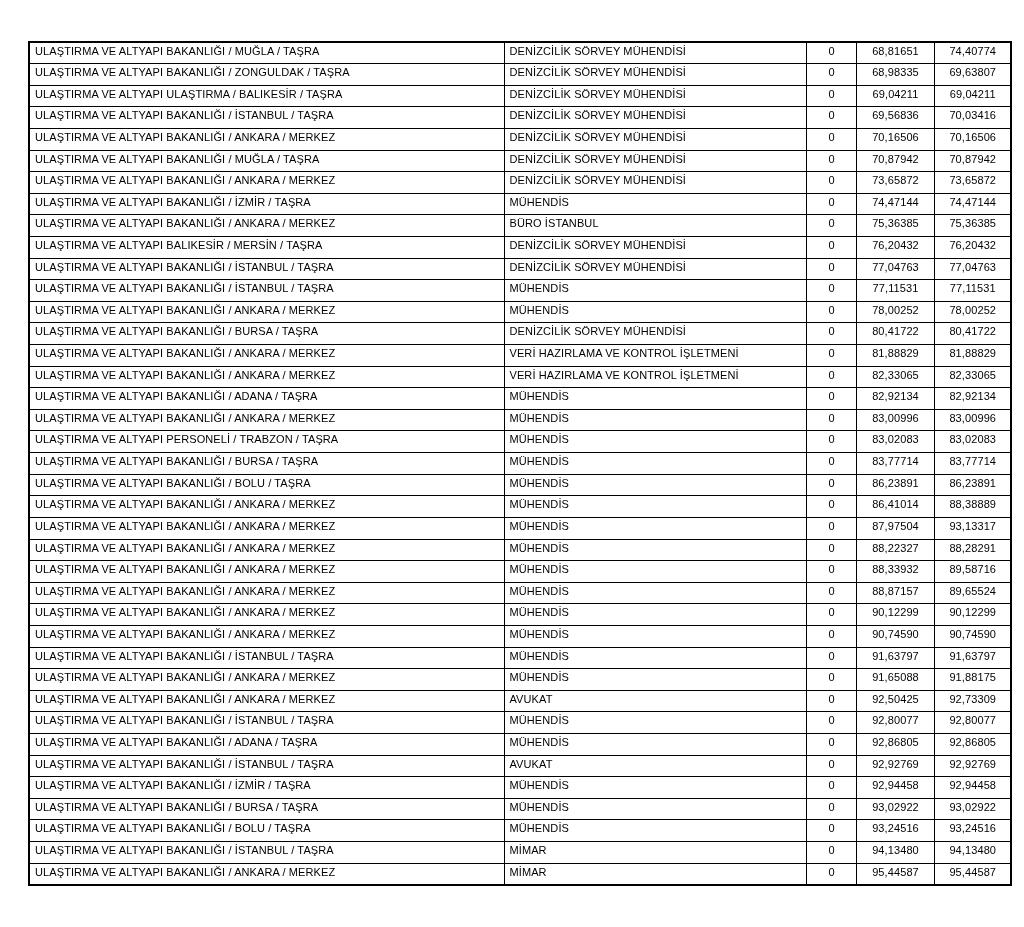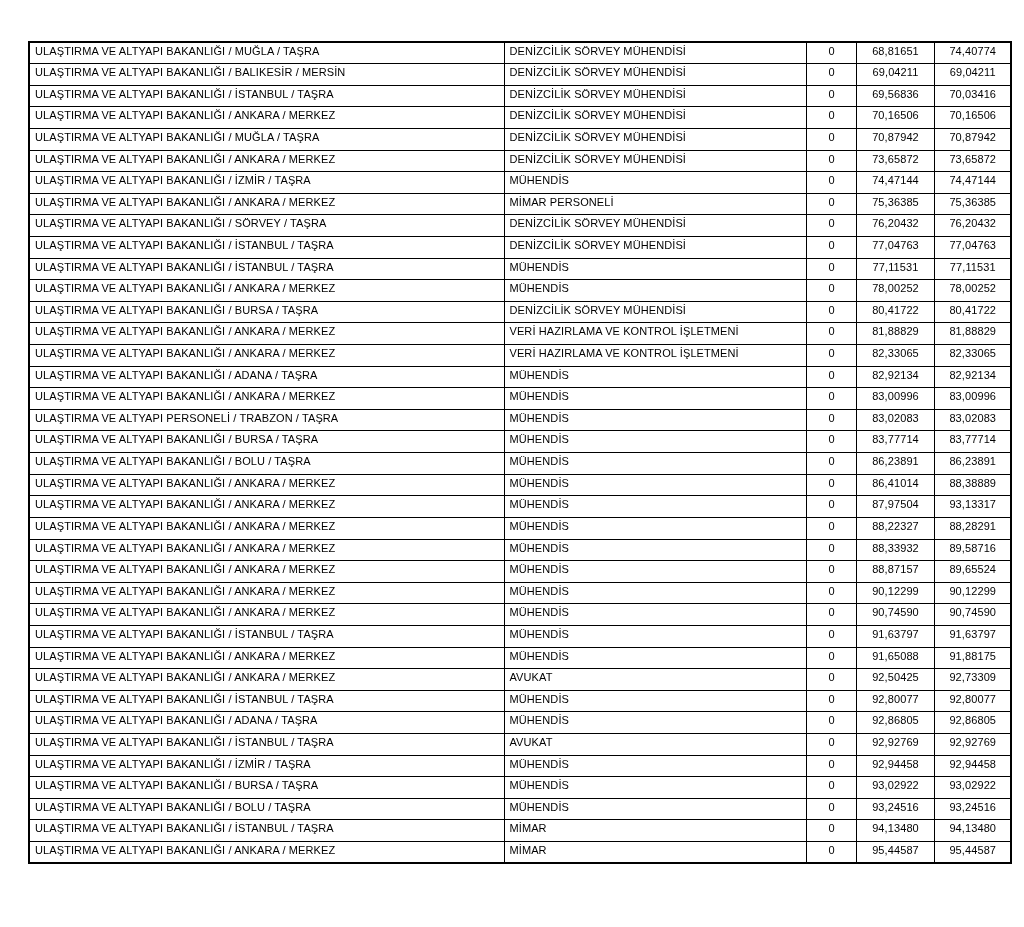--- a/index.html
+++ b/index.html
@@ -59,21 +59,28 @@
     </colgroup>
     <tbody>
         <tr>
           <td>ULAŞTIRMA VE ALTYAPI BAKANLIĞI / MUĞLA / TAŞRA</td>
           <td>DENİZCİLİK SÖRVEY MÜHENDİSİ</td>
           <td class="c-num">0</td>
           <td class="c-num">68,81651</td>
           <td class="c-num">74,40774</td>
         </tr>
         <tr>
-          <td>ULAŞTIRMA VE ALTYAPI BAKANLIĞI / BALIKESİR / MERSİN</td>
+          <td>ULAŞTIRMA VE ALTYAPI BAKANLIĞI / ZONGULDAK / TAŞRA</td>
+          <td>DENİZCİLİK SÖRVEY MÜHENDİSİ</td>
+          <td class="c-num">0</td>
+          <td class="c-num">68,98335</td>
+          <td class="c-num">69,63807</td>
+        </tr>
+        <tr>
+          <td>ULAŞTIRMA VE ALTYAPI ULAŞTIRMA / BALIKESİR / TAŞRA</td>
           <td>DENİZCİLİK SÖRVEY MÜHENDİSİ</td>
           <td class="c-num">0</td>
           <td class="c-num">69,04211</td>
           <td class="c-num">69,04211</td>
         </tr>
         <tr>
           <td>ULAŞTIRMA VE ALTYAPI BAKANLIĞI / İSTANBUL / TAŞRA</td>
           <td>DENİZCİLİK SÖRVEY MÜHENDİSİ</td>
           <td class="c-num">0</td>
           <td class="c-num">69,56836</td>
@@ -102,27 +109,27 @@
         </tr>
         <tr>
           <td>ULAŞTIRMA VE ALTYAPI BAKANLIĞI / İZMİR / TAŞRA</td>
           <td>MÜHENDİS</td>
           <td class="c-num">0</td>
           <td class="c-num">74,47144</td>
           <td class="c-num">74,47144</td>
         </tr>
         <tr>
           <td>ULAŞTIRMA VE ALTYAPI BAKANLIĞI / ANKARA / MERKEZ</td>
-          <td>MİMAR PERSONELİ</td>
+          <td>BÜRO İSTANBUL</td>
           <td class="c-num">0</td>
           <td class="c-num">75,36385</td>
           <td class="c-num">75,36385</td>
         </tr>
         <tr>
-          <td>ULAŞTIRMA VE ALTYAPI BAKANLIĞI / SÖRVEY / TAŞRA</td>
+          <td>ULAŞTIRMA VE ALTYAPI BALIKESİR / MERSİN / TAŞRA</td>
           <td>DENİZCİLİK SÖRVEY MÜHENDİSİ</td>
           <td class="c-num">0</td>
           <td class="c-num">76,20432</td>
           <td class="c-num">76,20432</td>
         </tr>
         <tr>
           <td>ULAŞTIRMA VE ALTYAPI BAKANLIĞI / İSTANBUL / TAŞRA</td>
           <td>DENİZCİLİK SÖRVEY MÜHENDİSİ</td>
           <td class="c-num">0</td>
           <td class="c-num">77,04763</td>

